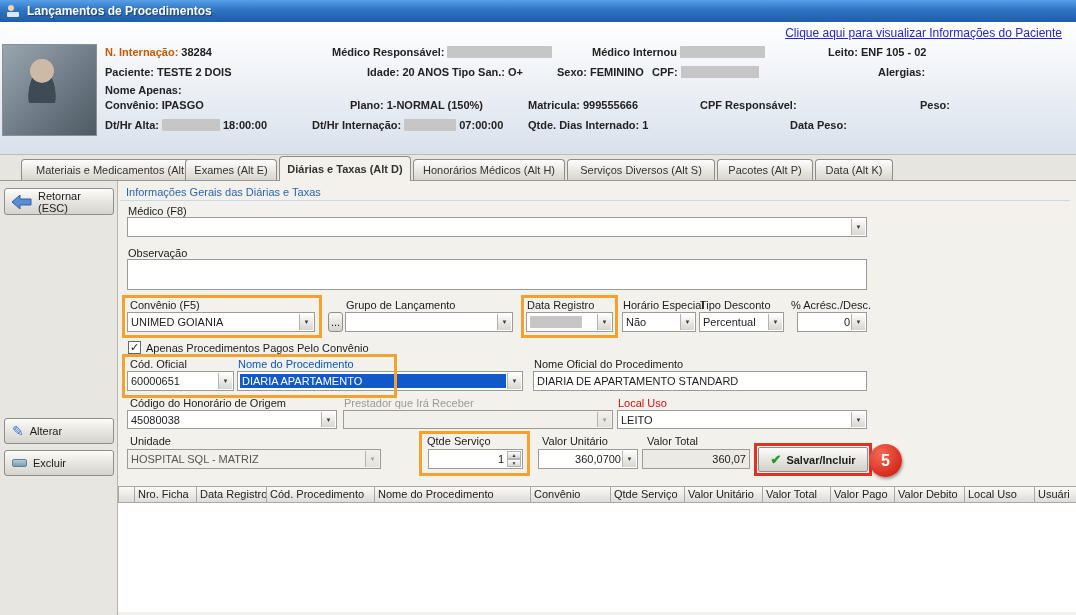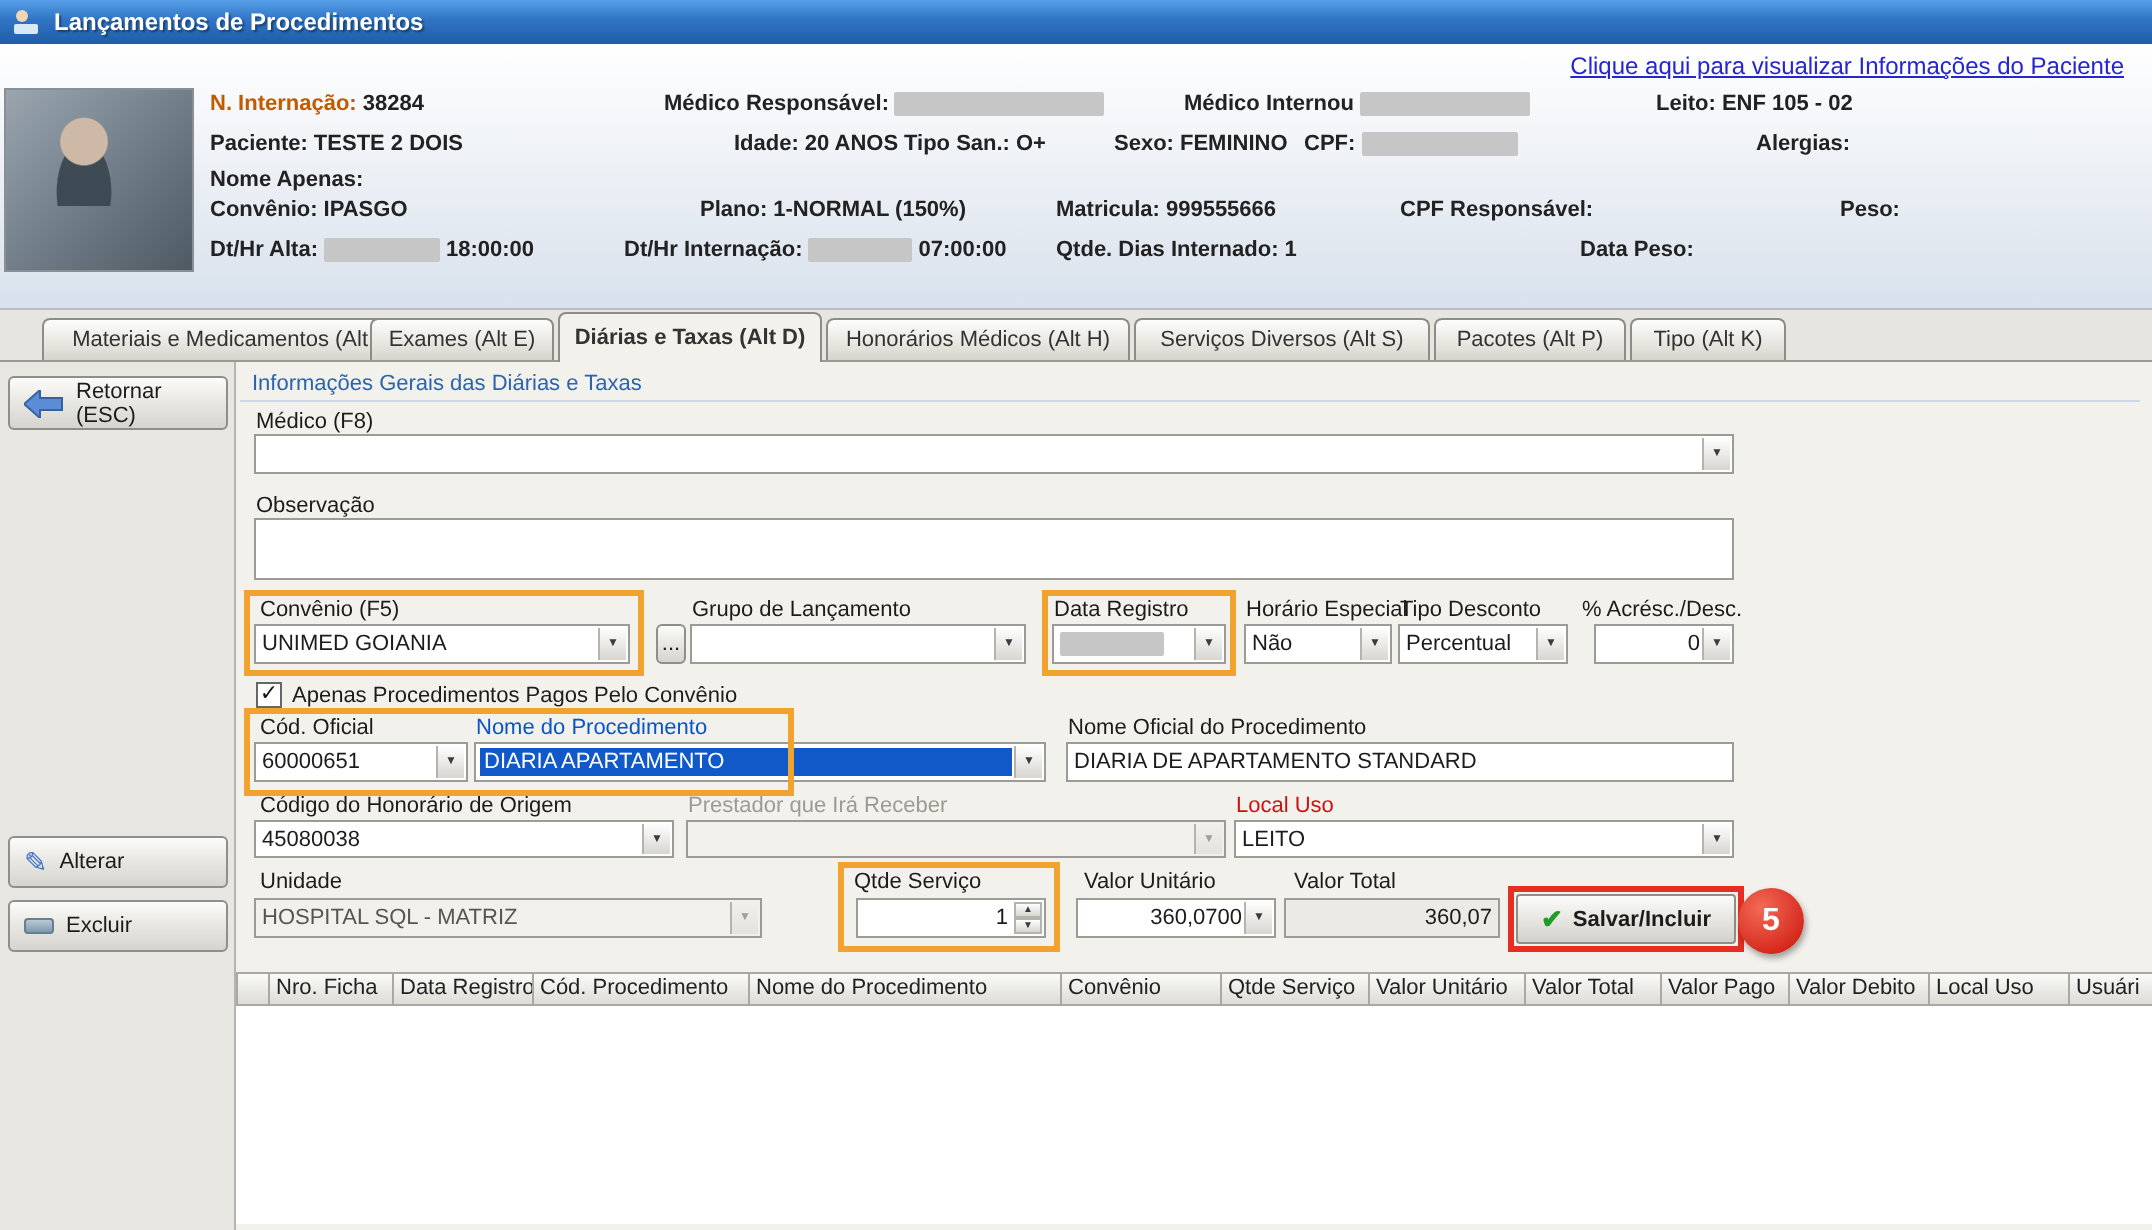--- a/index.html
+++ b/index.html
@@ -199,21 +199,21 @@
   </div>
 
   <div class="tabstrip"></div>
   <div class="topline"></div>
   <div class="tab" style="left:3px; width:194px;margin-left:18px;">Materiais e Medicamentos (Alt M)</div>
   <div class="tab" style="left:185px; width:92px;">Exames (Alt E)</div>
   <div class="tab active" style="left:279px; width:132px;">Diárias e Taxas (Alt D)</div>
   <div class="tab" style="left:413px; width:152px;">Honorários Médicos (Alt H)</div>
   <div class="tab" style="left:567px; width:148px;">Serviços Diversos (Alt S)</div>
   <div class="tab" style="left:717px; width:96px;">Pacotes (Alt P)</div>
-  <div class="tab" style="left:815px; width:78px;">Tipo (Alt K)</div>
+  <div class="tab" style="left:815px; width:78px;">Data (Alt K)</div>
 
   <div class="sidebar"></div>
   <div class="sbtn" style="top:188px;">
     <span class="arrow-ico">
       <svg width="20" height="14" viewBox="0 0 20 14">
           <path d="M8 0 L8 4 H19 V10 H8 V14 L0 7 Z" fill="#5b8dd6" stroke="#35629f" stroke-width="1"></path>
         </svg>
     </span>
     <span>Retornar (ESC)</span>
   </div>

